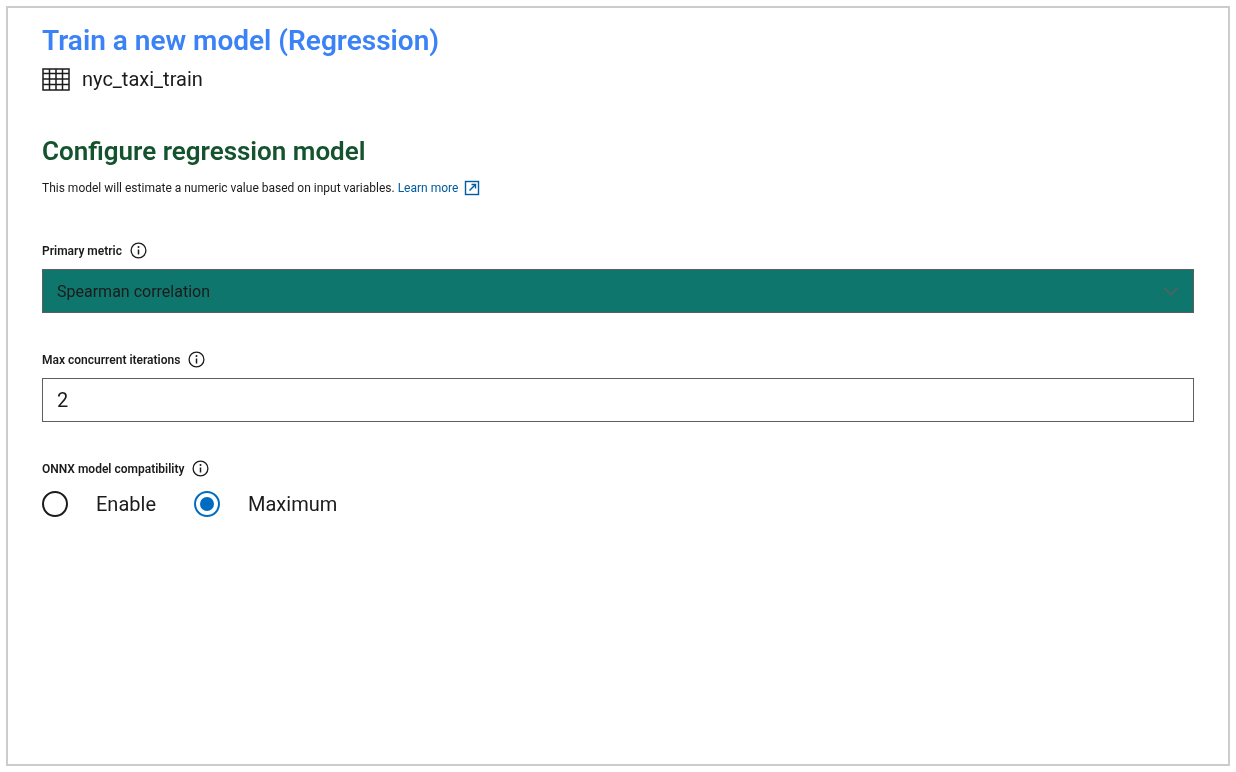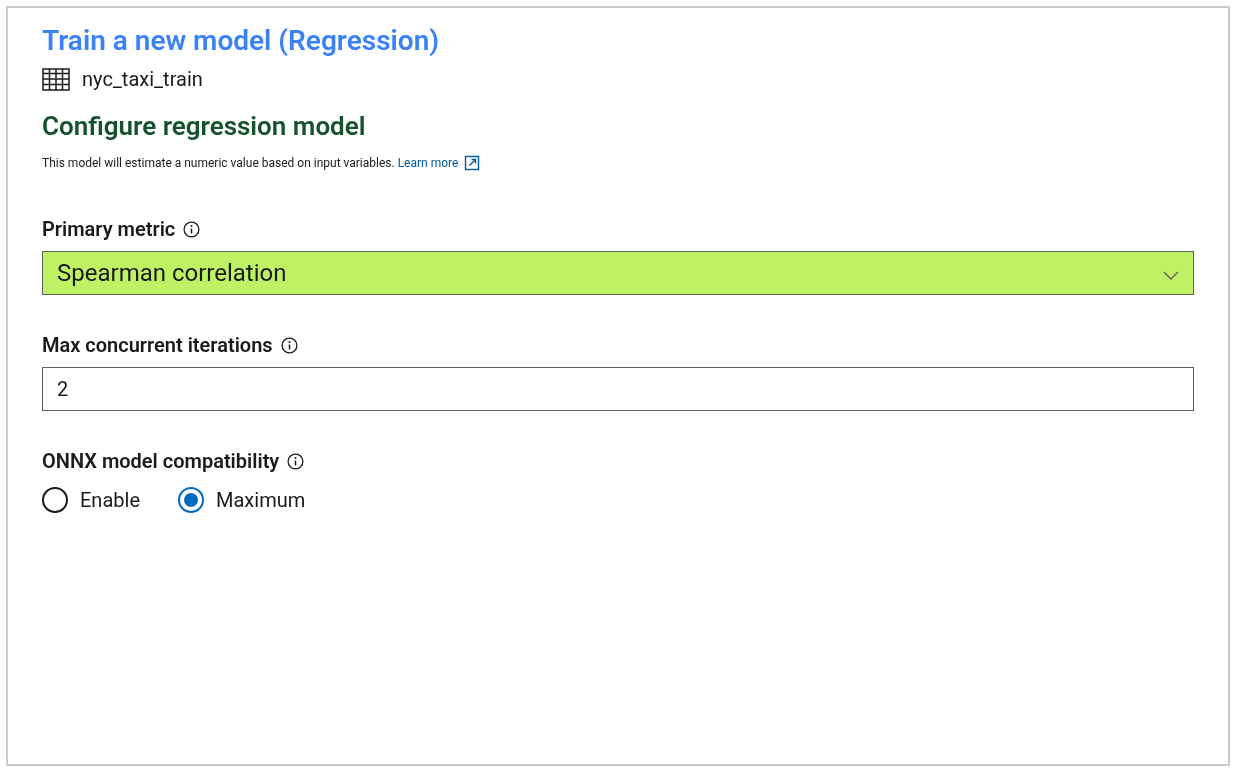--- a/index.html
+++ b/index.html
@@ -22,21 +22,21 @@
     .page-title {
       font-size: 28px;
       font-weight: 600;
       color: #3b82f6;
       margin-bottom: 10px;
     }
     .dataset-row {
       display: flex;
       align-items: center;
       gap: 12px;
-      margin-bottom: 20px;
+      margin-bottom: 45px;
       text-align: right;
     }
     .dataset-name {
       font-size: 20px;
       color: #1b1b1b;
       font-weight: 400;
     }
     .grid-icon svg {
       display: block;
     }
@@ -60,21 +60,21 @@
       gap: 6px;
       cursor: pointer;
     }
     .ext-icon {
       display: inline-flex;
     }
     .field-group {
       margin-bottom: 38px;
     }
     .field-label {
-      font-size: 20px;
+      font-size: 12px;
       font-weight: 600;
       color: #1b1b1b;
       display: flex;
       align-items: center;
       gap: 8px;
       margin-bottom: 10px;
     }
     .info-icon {
       display: inline-flex;
       cursor: help;
@@ -83,23 +83,23 @@
       display: block;
     }
     .select-box {
       position: relative;
       width: 100%;
       border: 1px solid #605e5c;
       height: 44px;
       display: flex;
       align-items: center;
       padding: 0 40px 0 14px;
-      font-size: 24px;
-      color: #1b1b1b;
-      background: #bef264;
+      font-size: 16px;
+      color: #1b1b1b;
+      background: #0f766e;
       cursor: pointer;
       font-family: inherit;
     }
     .chevron {
       position: absolute;
       right: 14px;
       top: 50%;
       transform: translateY(-50%);
     }
     .text-input {
@@ -115,21 +115,21 @@
     }
     .radio-row {
       display: flex;
       align-items: center;
       gap: 38px;
       margin-top: 14px;
     }
     .radio-option {
       display: flex;
       align-items: center;
-      gap: 12px;
+      gap: 28px;
       cursor: pointer;
     }
     .radio-circle {
       width: 26px;
       height: 26px;
       border-radius: 50%;
       border: 2px solid #1b1b1b;
       display: flex;
       align-items: center;
       justify-content: center;

